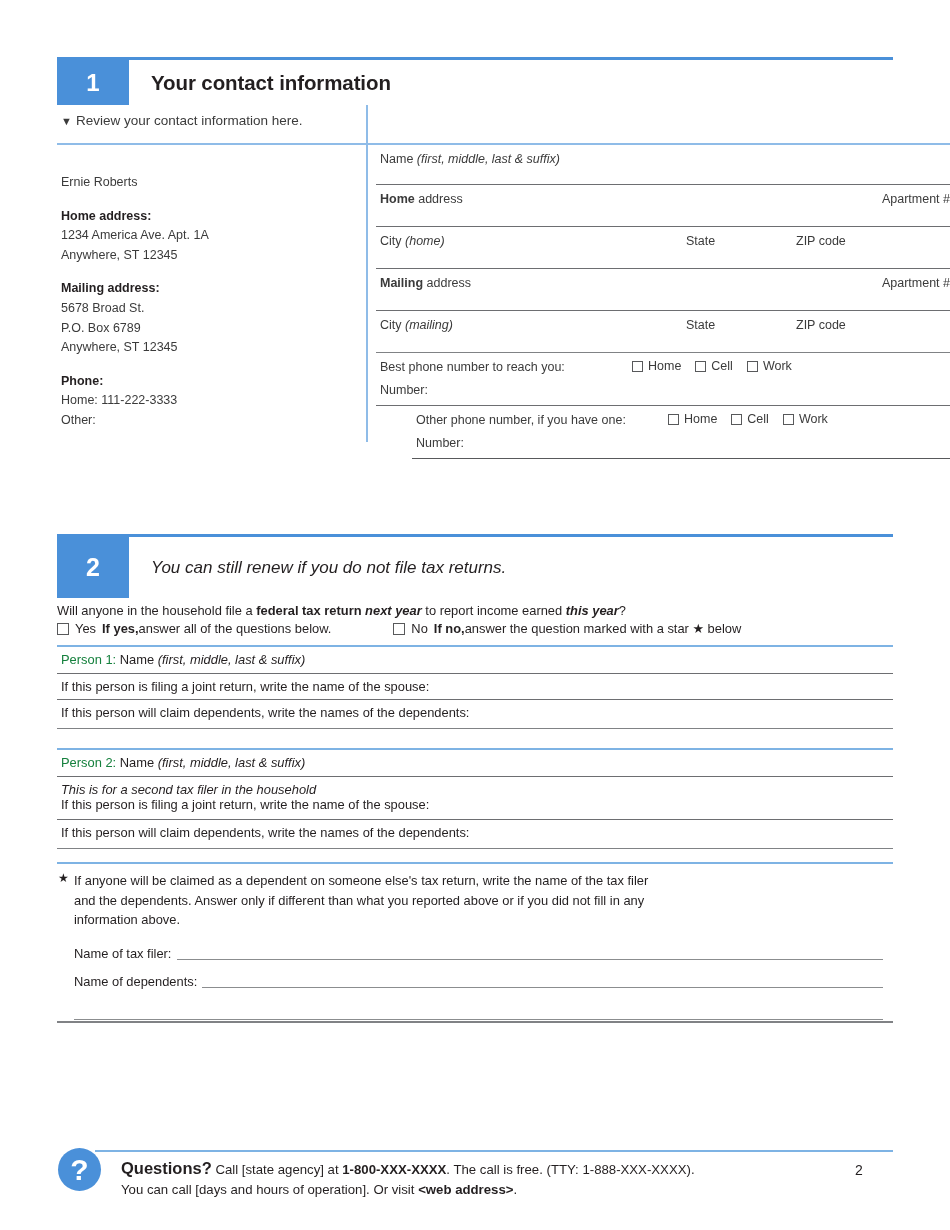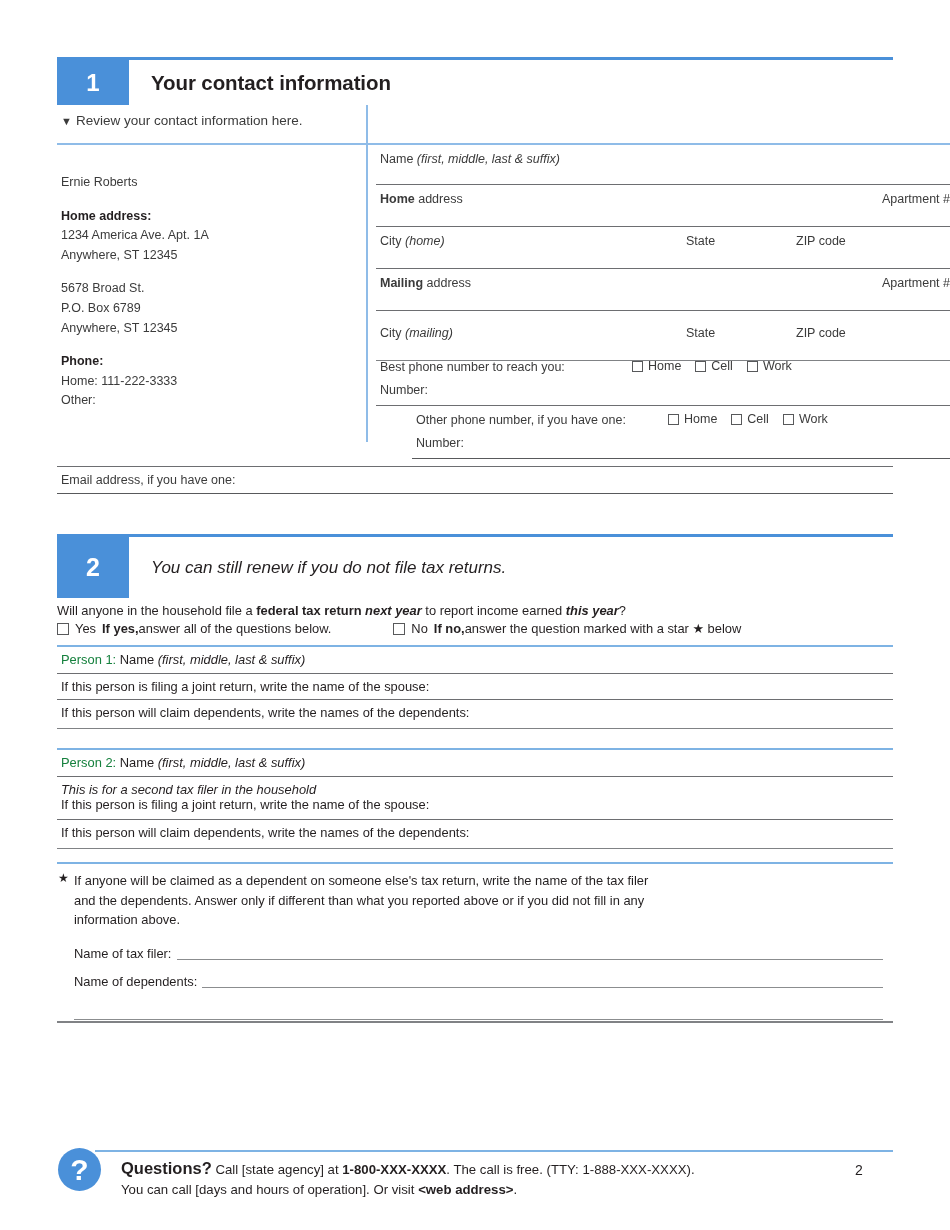--- a/index.html
+++ b/index.html
@@ -276,20 +276,21 @@
       <span class="tri">▼</span><span>Review your contact information here.</span>
     </div>
 
     <div class="printed">
       <div>Ernie Roberts</div>
       <div class="gap"></div>
       <div class="lbl">Home address:</div>
       <div>1234 America Ave. Apt. 1A</div>
       <div>Anywhere, ST 12345</div>
       <div class="gap"></div>
+      <div class="lbl">Mailing address:</div>
       <div>5678 Broad St.</div>
       <div>P.O. Box 6789</div>
       <div>Anywhere, ST 12345</div>
       <div class="gap"></div>
       <div class="lbl">Phone:</div>
       <div>Home: 111-222-3333</div>
       <div>Other:</div>
     </div>
 
     <div class="frow blue-top" style="top:38px; height:42px;">
@@ -323,21 +324,21 @@
 
     <div class="frow" style="top:164px; height:42px;">
       <div class="frow-inner">
         <div class="fl c0">
           <span class="b">Mailing</span><span> address</span>
         </div>
         <div class="fl capt">Apartment #</div>
       </div>
     </div>
 
-    <div class="frow" style="top:206px; height:42px; border-bottom:1.6px solid #808285;margin-top:8px;">
+    <div class="frow" style="top:206px; height:42px; border-bottom:1.6px solid #808285;">
       <div class="frow-inner">
         <div class="fl c0">
           <span>City</span>
           <span class="i">(mailing)</span>
         </div>
         <div class="fl cstate">State</div>
         <div class="fl czip">ZIP code</div>
       </div>
     </div>
 
@@ -377,23 +378,20 @@
           <span class="cbitem">
             <span class="cbox"></span>
             <span>Work</span>
           </span>
         </div>
         <div class="fl c0 row2">Number:</div>
       </div>
     </div>
   </div>
 
-  <div class="email-row">
-    <div class="fl">Email address, if you have one:</div>
-  </div>
 
   <div class="section-banner" id="sec2-banner">
     <div class="sec-num">2</div>
     <div class="sec-titlewrap">
       <div class="sec-sub">You can still renew if you do not file tax returns.</div>
     </div>
   </div>
 
   <div class="q-intro">
     <span>Will anyone in the household file a </span><span class="b">federal tax return</span><span class="bi"> next year</span><span> to report income earned </span><span class="bi">this year</span><span>?</span>

